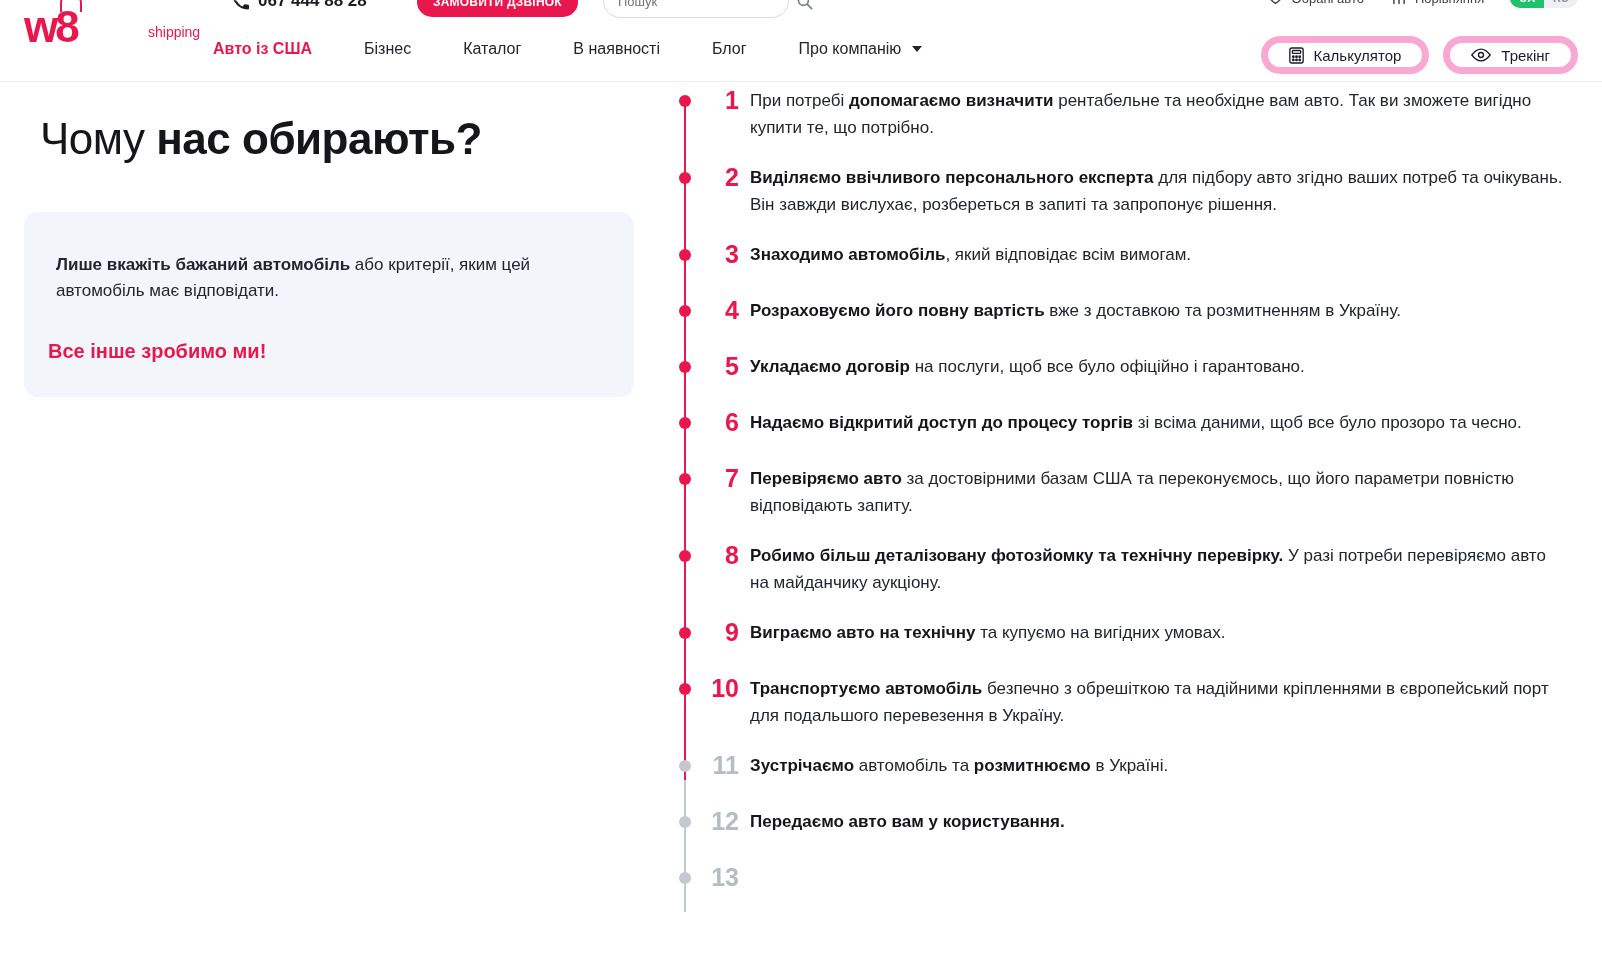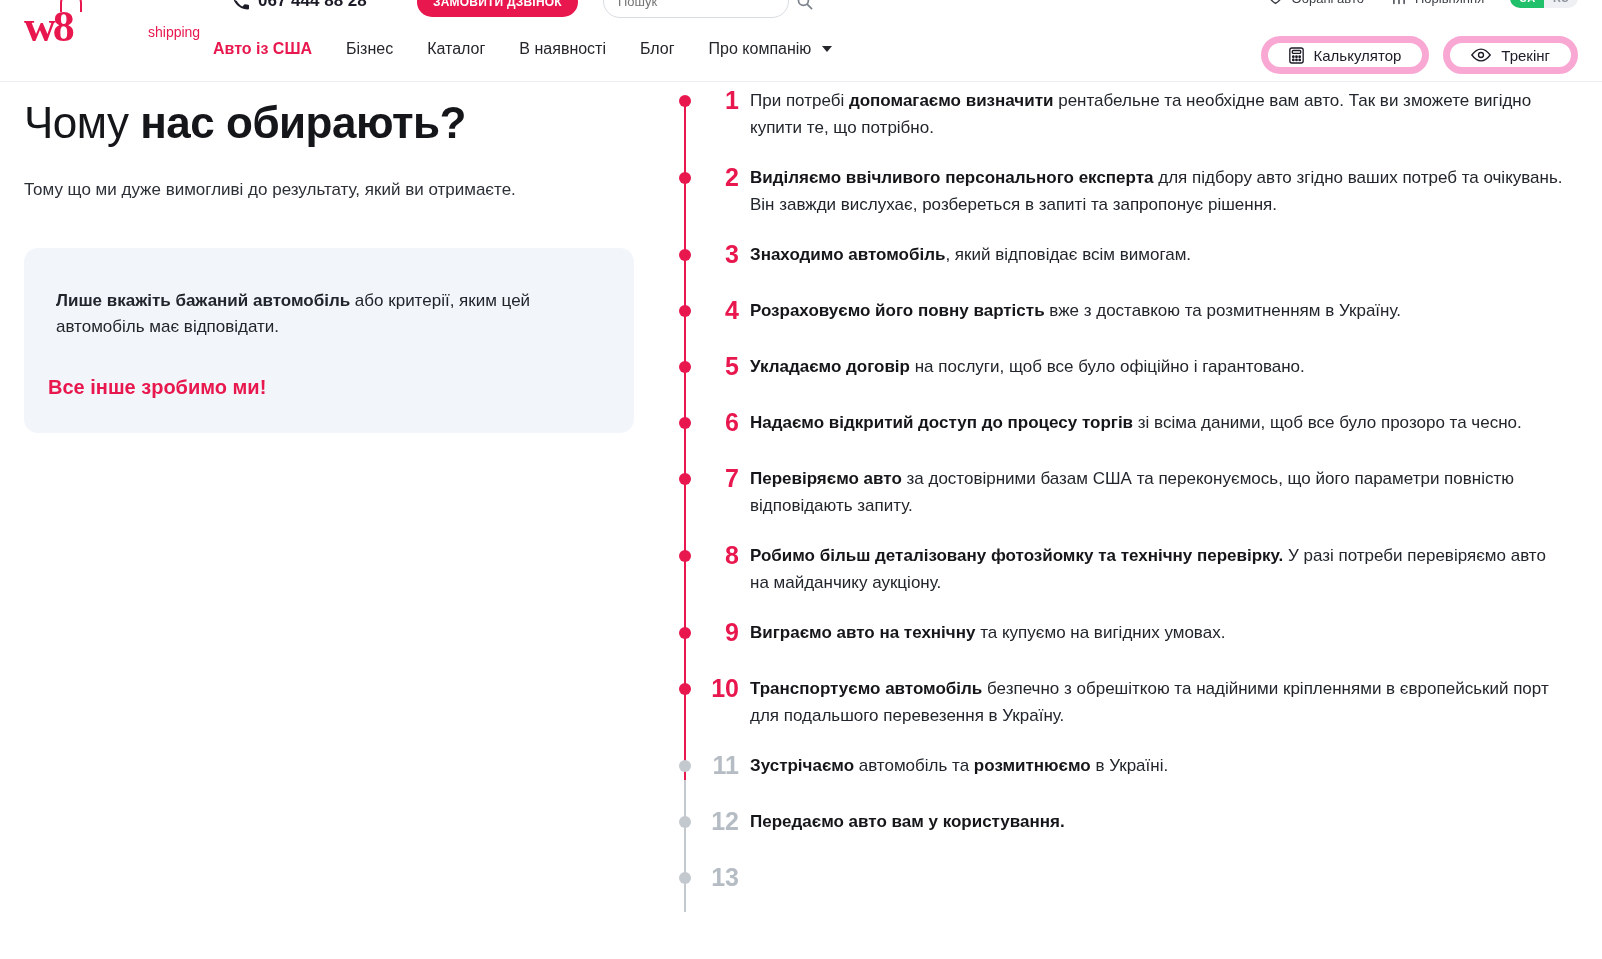--- a/index.html
+++ b/index.html
@@ -126,21 +126,21 @@
     top: -22px;
     width: 180px;
     height: 62px;
   }
   .logo .mark {
     font-size: 44px;
     font-weight: bold;
     letter-spacing: -3px;
     color: #e8174e;
     line-height: 46px;
-    font-family: Liberation Serif, serif;
+    font-family: Liberation Sans, sans-serif;
   }
   .logo .sub {
     position: absolute;
     left: 124px;
     top: 20px;
     font-size: 14px;
     color: #e8174e;
   }
   .logo .hook {
     position: absolute;
@@ -151,21 +151,21 @@
     border: 2.5px solid #e8174e;
     border-bottom: none;
     border-radius: 11px 11px 0 0;
   }
   .nav {
     position: absolute;
     left: 213px;
     top: 14px;
     display: flex;
     align-items: center;
-    gap: 34px;
+    gap: 52px;
     font-size: 16px;
   }
   .nav a {
     color: #24262b;
     text-decoration: none;
     cursor: pointer;
     white-space: nowrap;
   }
   .nav a.active { color: #e8174e; font-weight: bold; }
   .nav .with-caret { display: flex; align-items: center; gap: 11px; justify-content: flex-end; }
@@ -202,21 +202,21 @@
   .left-col {
     position: absolute;
     left: 24px;
     top: 96px;
     width: 610px;
   }
   .page-title {
     font-size: 44px;
     line-height: 54px;
     font-weight: normal;
-    margin: 0;
+    margin: 16px;
     color: #15161a;
     letter-spacing: -.5px;
   }
   .page-title b { font-weight: bold; }
   .subtitle {
     margin: 28px 0 0 0;
     font-size: 17px;
     color: #2b2f36;
     line-height: 24px;
   }
@@ -391,21 +391,20 @@
             <circle cx="12" cy="8" r="3"></circle>
           </svg>
       </span>
       <span>Трекінг</span>
     </button>
   </div>
 </div>
 
 <div class="left-col">
   <h1 class="page-title"><span>Чому </span><b>нас обирають?</b></h1>
-  <p class="subtitle">Тому що ми дуже вимогливі до результату, який ви отримаєте.</p>
 
   <div class="info-card">
     <p><b>Лише вкажіть бажаний автомобіль</b><span> або критерії, яким цей автомобіль має відповідати.</span></p>
     <div class="accent">Все інше зробимо ми!</div>
   </div>
 </div>
 
 <div class="timeline">
   <div class="t-line"></div>
   <div class="t-line-grey"></div>

